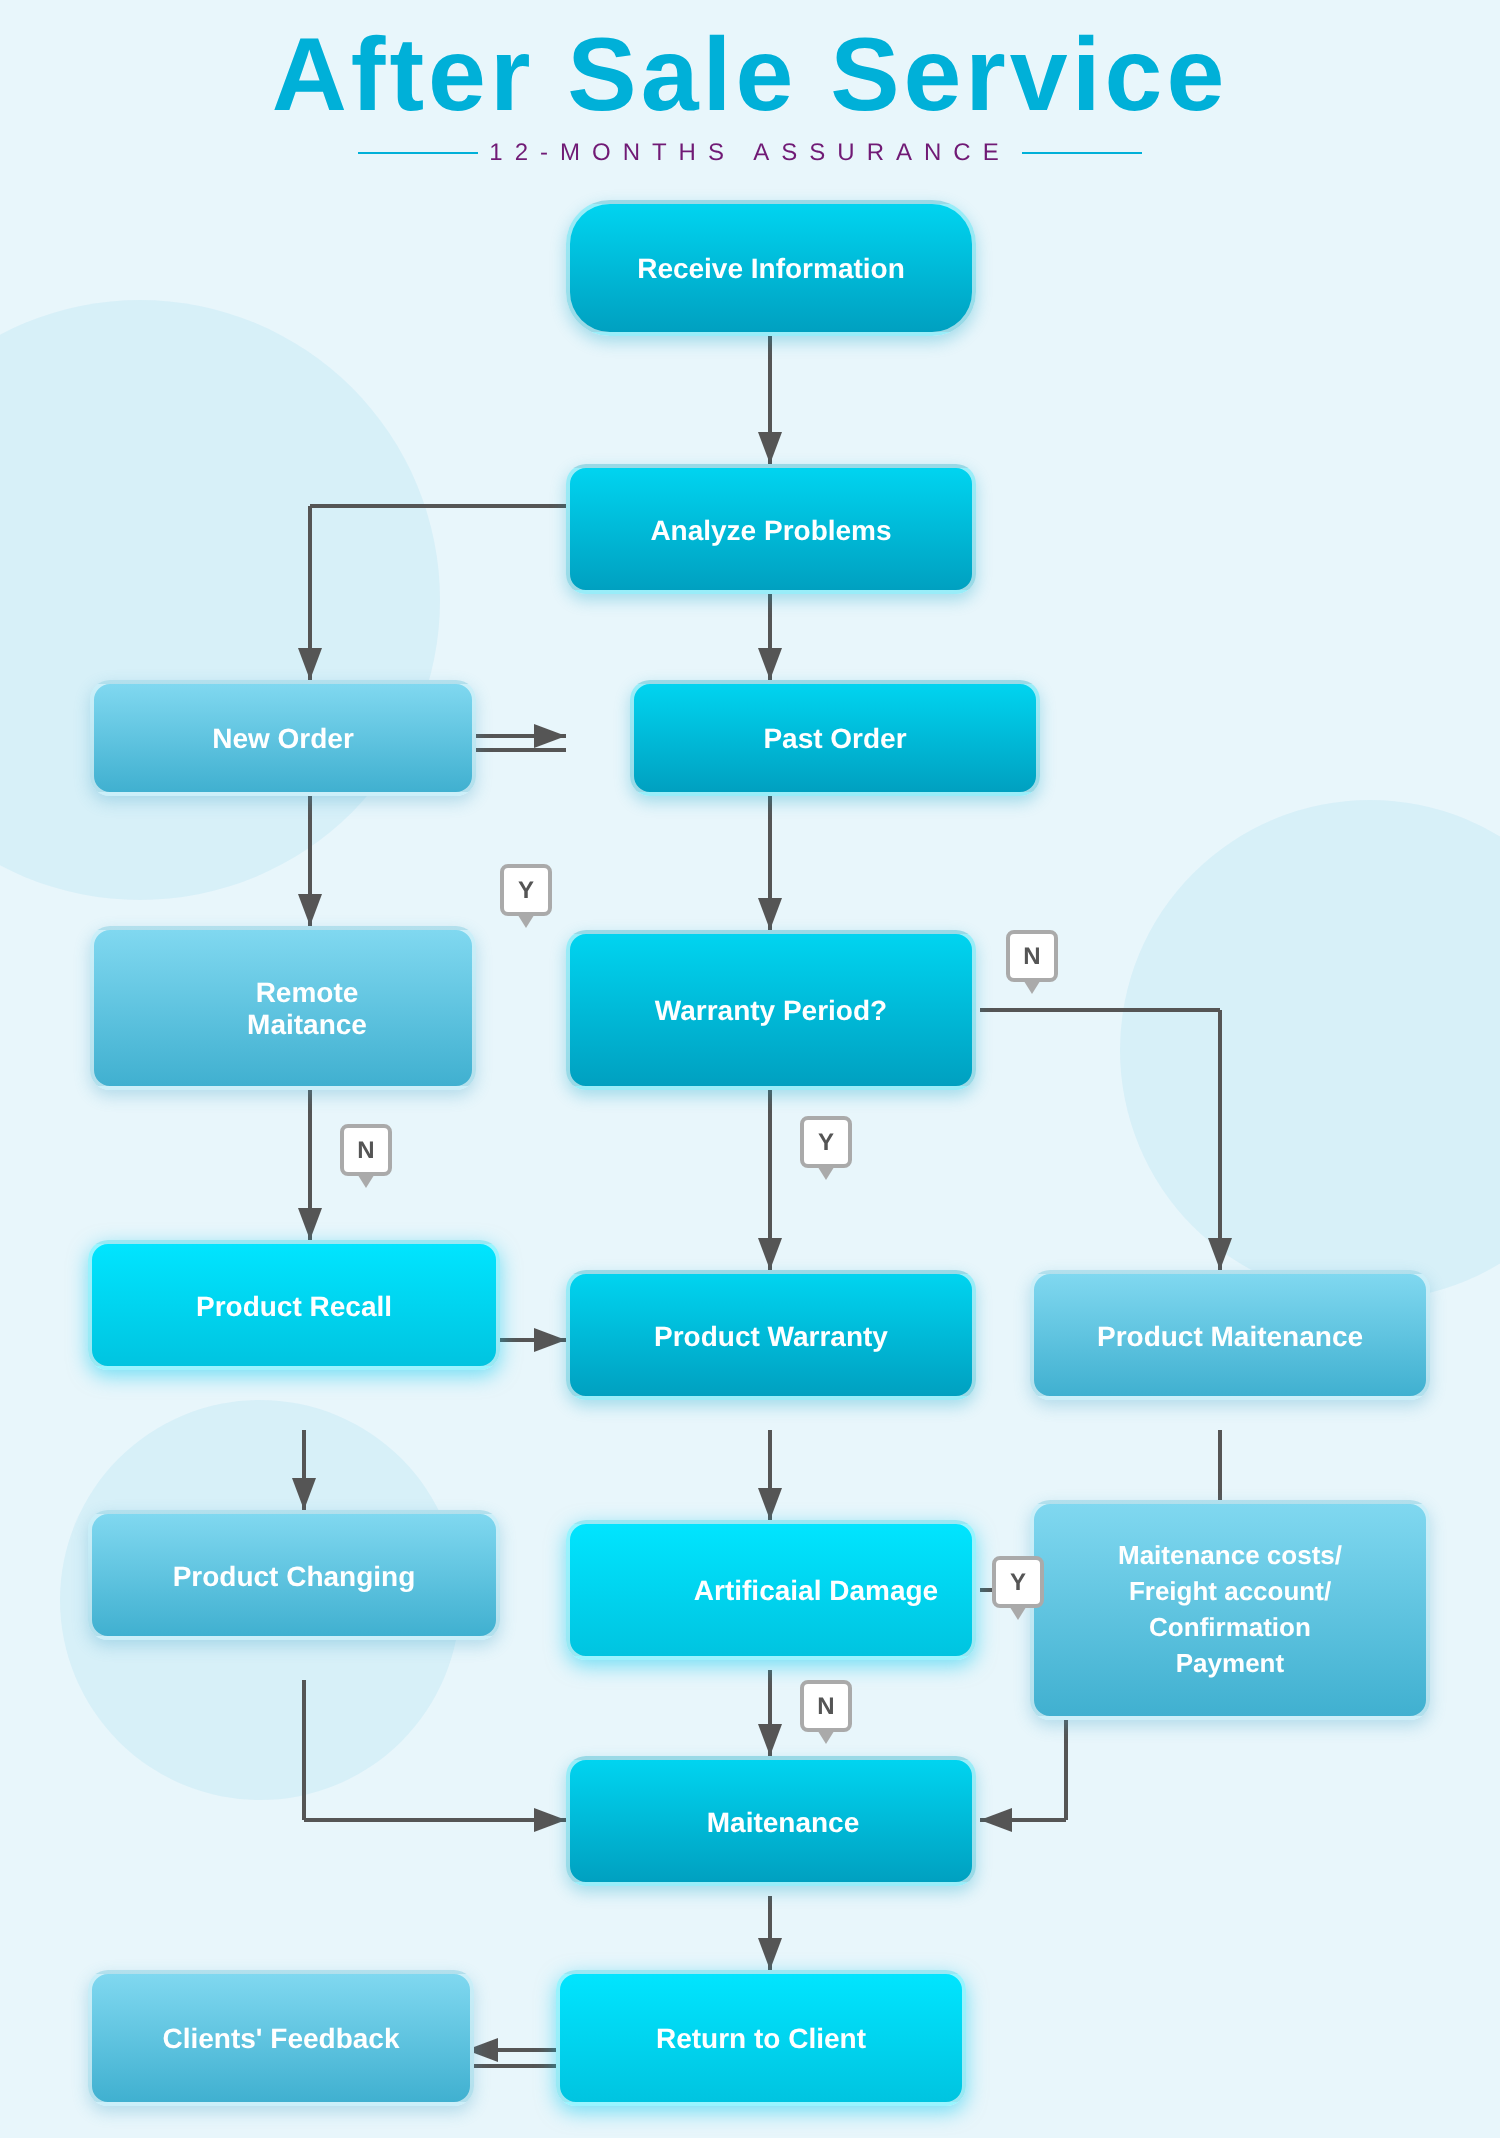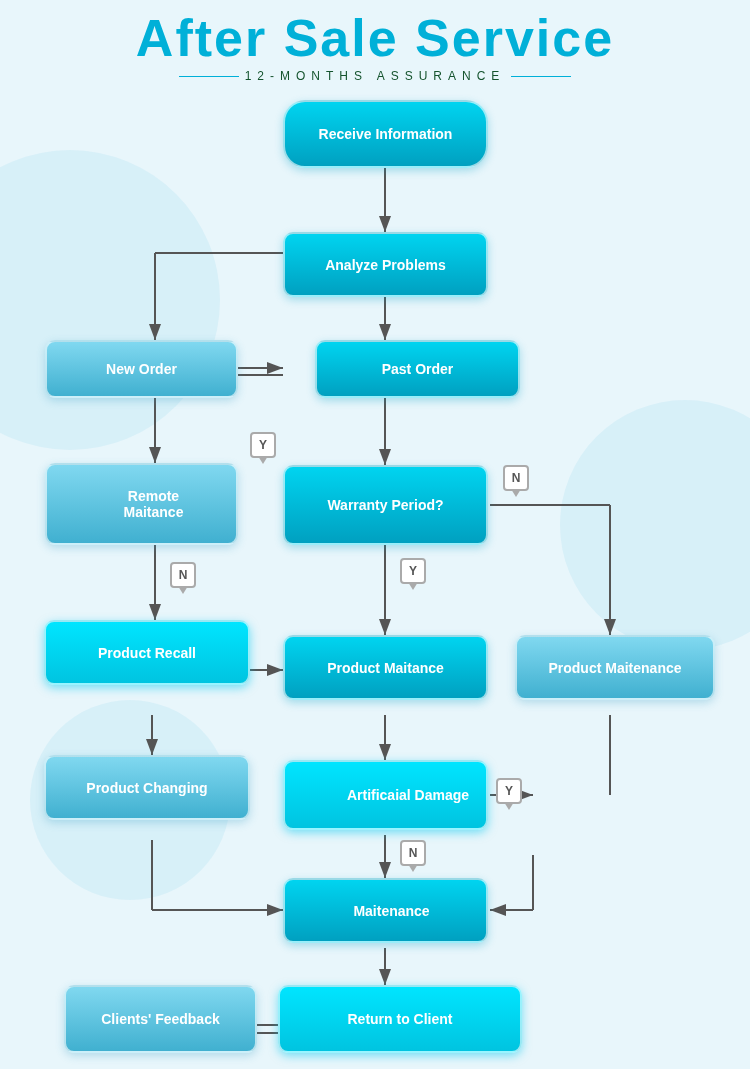--- a/index.html
+++ b/index.html
@@ -37,21 +37,21 @@
     .main-title {
       font-size: 52px;
       font-weight: 900;
       color: #00b0d8;
       letter-spacing: 2px;
       line-height: 1.1;
     }
 
     .subtitle {
       font-size: 12px;
-      color: #14532d;
+      color: #701a75;
       letter-spacing: 6px;
       margin-top: 2px;
       display: flex;
       align-items: center;
       justify-content: center;
       gap: 6px;
     }
 
     .subtitle::before, .subtitle::after {
       content: '';
@@ -224,45 +224,51 @@
 
   <div class="flow-box box-teal" style="left:283px;top:465px;width:205px;height:80px;">
     <span>Warranty Period?</span>
   </div>
 
   <div class="flow-box box-accent" style="left:44px;top:620px;width:206px;height:65px;">
     <span>Product Recall</span>
   </div>
 
   <div class="flow-box box-teal" style="left:283px;top:635px;width:205px;height:65px;">
-    <span>Product Maitance</span>
+    <span>Product Warranty</span>
   </div>
 
   <div class="flow-box box-blue-light" style="left:515px;top:635px;width:200px;height:65px;">
     <span>Product Maitenance</span>
   </div>
 
   <div class="flow-box box-blue-light" style="left:44px;top:755px;width:206px;height:65px;">
     <span>Product Changing</span>
   </div>
 
   <div class="flow-box box-accent" style="left:283px;top:760px;width:205px;height:70px;padding-left:45px;">
     <span>Artificaial Damage</span>
   </div>
 
+  <div class="flow-box box-blue-light" style="left:515px;top:750px;width:200px;height:110px;font-size:13px;line-height:1.4;">
+    <span style="white-space:pre-line;">Maitenance costs/
+Freight account/
+Confirmation
+Payment</span>
+  </div>
 
   <div class="flow-box box-teal" style="left:283px;top:878px;width:205px;height:65px;padding-left:12px;">
     <span>Maitenance</span>
   </div>
 
-  <div class="flow-box box-accent" style="left:278px;top:985px;width:244px;height:68px;">
+  <div class="flow-box box-accent" style="left:278px;top:985px;width:205px;height:68px;">
     <span>Return to Client</span>
   </div>
 
-  <div class="flow-box box-blue-light" style="left:44px;top:985px;width:193px;height:68px;margin-left:20px;">
+  <div class="flow-box box-blue-light" style="left:44px;top:985px;width:193px;height:68px;">
     <span>Clients' Feedback</span>
   </div>
 
   <div class="label-badge" style="left:250px;top:432px;">
     <span>Y</span>
   </div>
 
   <div class="label-badge" style="left:170px;top:562px;">
     <span>N</span>
   </div>

